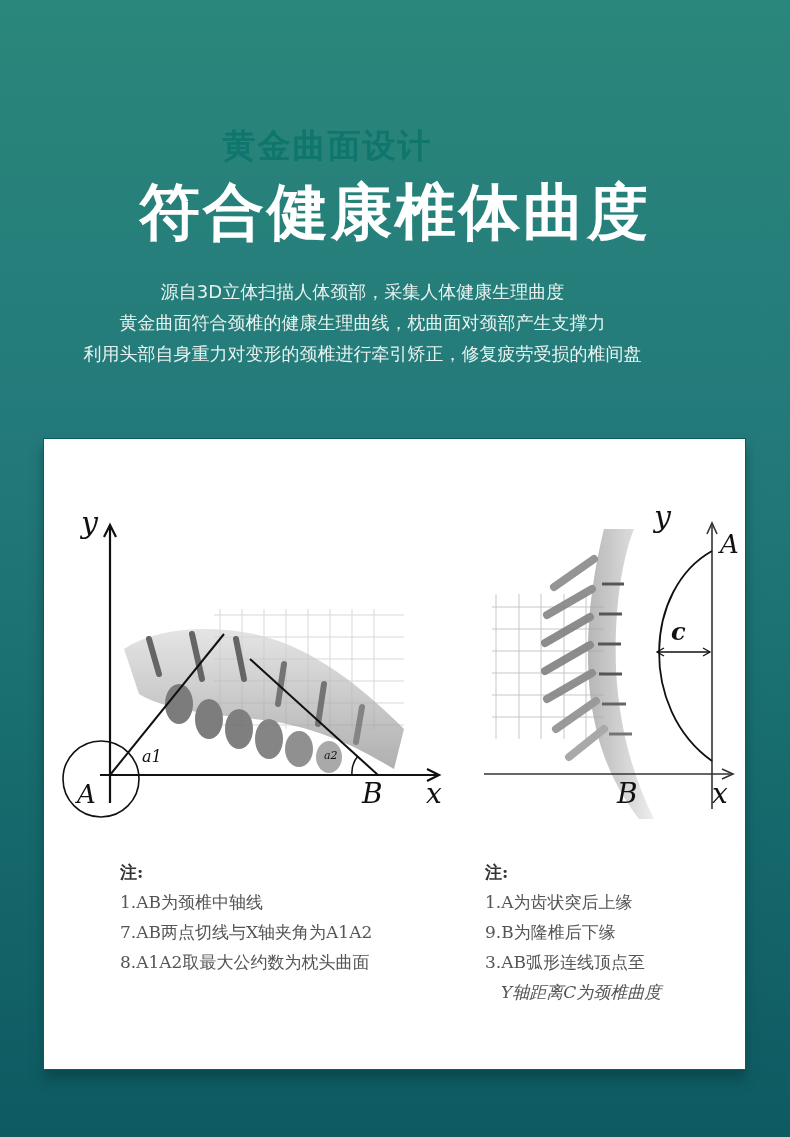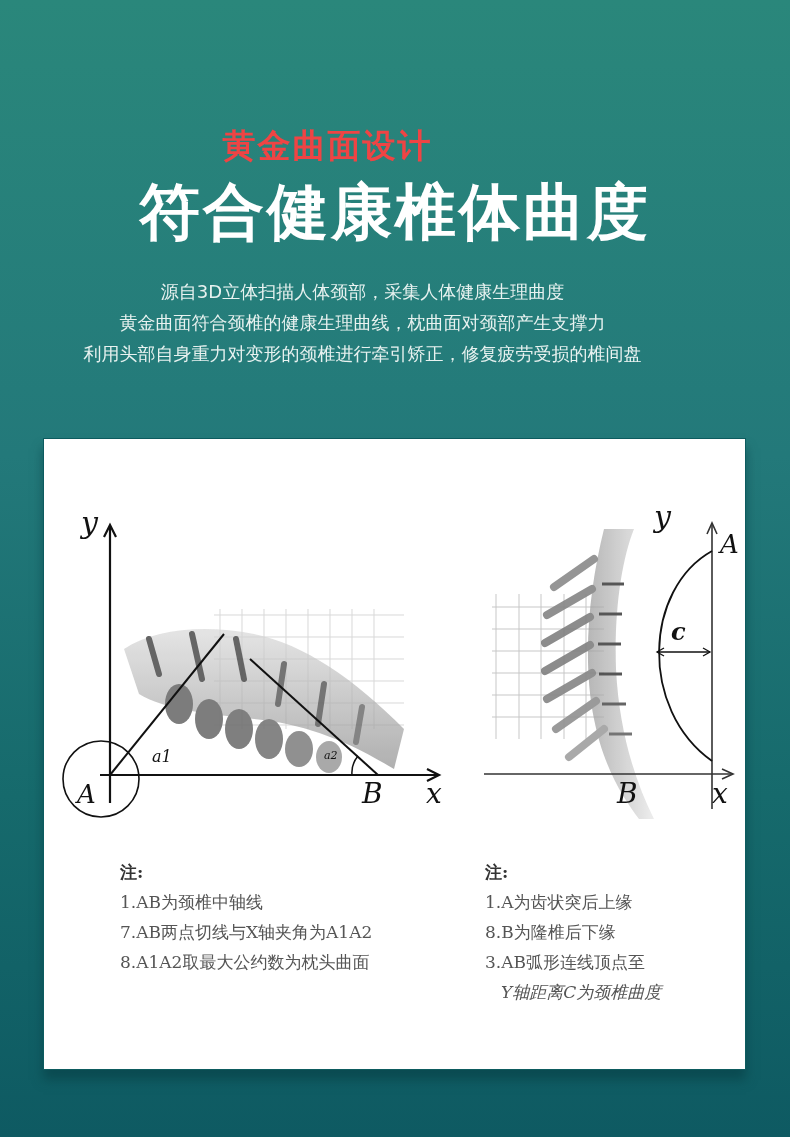--- a/index.html
+++ b/index.html
@@ -5,21 +5,21 @@
   * { margin: 0; padding: 0; box-sizing: border-box; }
   html, body { width: 790px; height: 1137px; overflow: hidden; }
   body {
     background: linear-gradient(180deg, #2a877b 0%, #23797a 40%, #166a6c 70%, #0e5a62 100%);
     font-family: "DejaVu Serif", "Liberation Serif", serif;
     position: relative;
   }
   .subtitle {
     position: absolute; top: 124px; left: 0; width: 655px;
     text-align: center; font-size: 33px; font-weight: bold;
-    color: #ef4444; letter-spacing: 2px;
+    color: #0f766e; letter-spacing: 2px;
     font-family: Liberation Serif, serif;
   }
   .title {
     position: absolute; top: 172px; left: 0; width: 790px;
     text-align: center; font-size: 61px; font-weight: bold;
     color: #ffffff; letter-spacing: 3px;
     font-family: Liberation Sans, sans-serif;
   }
   .desc {
     position: absolute; top: 276px; left: 0; width: 725px;
@@ -117,21 +117,21 @@
       </g>
 
       <circle cx="57" cy="340" r="38" stroke="#111" stroke-width="1.6" fill="none"></circle>
 
       <path d="M308,336 A26,26 0 0 1 314,317" stroke="#111" stroke-width="1.5" fill="none"></path>
     </svg>
     <div class="hand" style="position:absolute; left:37px; top:66px; font-size:30px; color:#111;">y</div>
     <div class="hand" style="position:absolute; left:382px; top:338px; font-size:28px; color:#111;">x</div>
     <div class="hand" style="position:absolute; left:33px; top:340px; font-size:26px; color:#111;">A</div>
     <div class="hand" style="position:absolute; left:318px; top:338px; font-size:28px; color:#111;">B</div>
-    <div class="hand" style="position:absolute; left:98px; top:308px; font-size:16px; color:#111;margin-left:10px;">a1</div>
+    <div class="hand" style="position:absolute; left:98px; top:308px; font-size:16px; color:#111;">a1</div>
     <div class="hand" style="position:absolute; left:280px; top:310px; font-size:11px; color:#111;">a2</div>
   </div>
 
   <div class="diagram" style="left:430px; top:50px; width:273px; height:350px;">
     <svg width="273" height="350" viewBox="0 0 273 350" xmlns="http://www.w3.org/2000/svg">
       <defs>
         <linearGradient id="boneR" x1="0" y1="0" x2="1" y2="0">
           <stop offset="0" stop-color="#9a9a9a"></stop>
           <stop offset="1" stop-color="#e6e6e6"></stop>
         </linearGradient>
@@ -191,17 +191,17 @@
   <div class="notes" style="left:76px;">
     <div class="head">注:</div>
     <div>1.AB为颈椎中轴线</div>
     <div>7.AB两点切线与X轴夹角为A1A2</div>
     <div>8.A1A2取最大公约数为枕头曲面</div>
   </div>
 
   <div class="notes" style="left:441px;">
     <div class="head">注:</div>
     <div>1.A为齿状突后上缘</div>
-    <div>8.B为隆椎后下缘</div>
+    <div>9.B为隆椎后下缘</div>
     <div>3.AB弧形连线顶点至</div>
     <div class="indent">Y轴距离C为颈椎曲度</div>
   </div>
 </div>
 
 </body></html>

